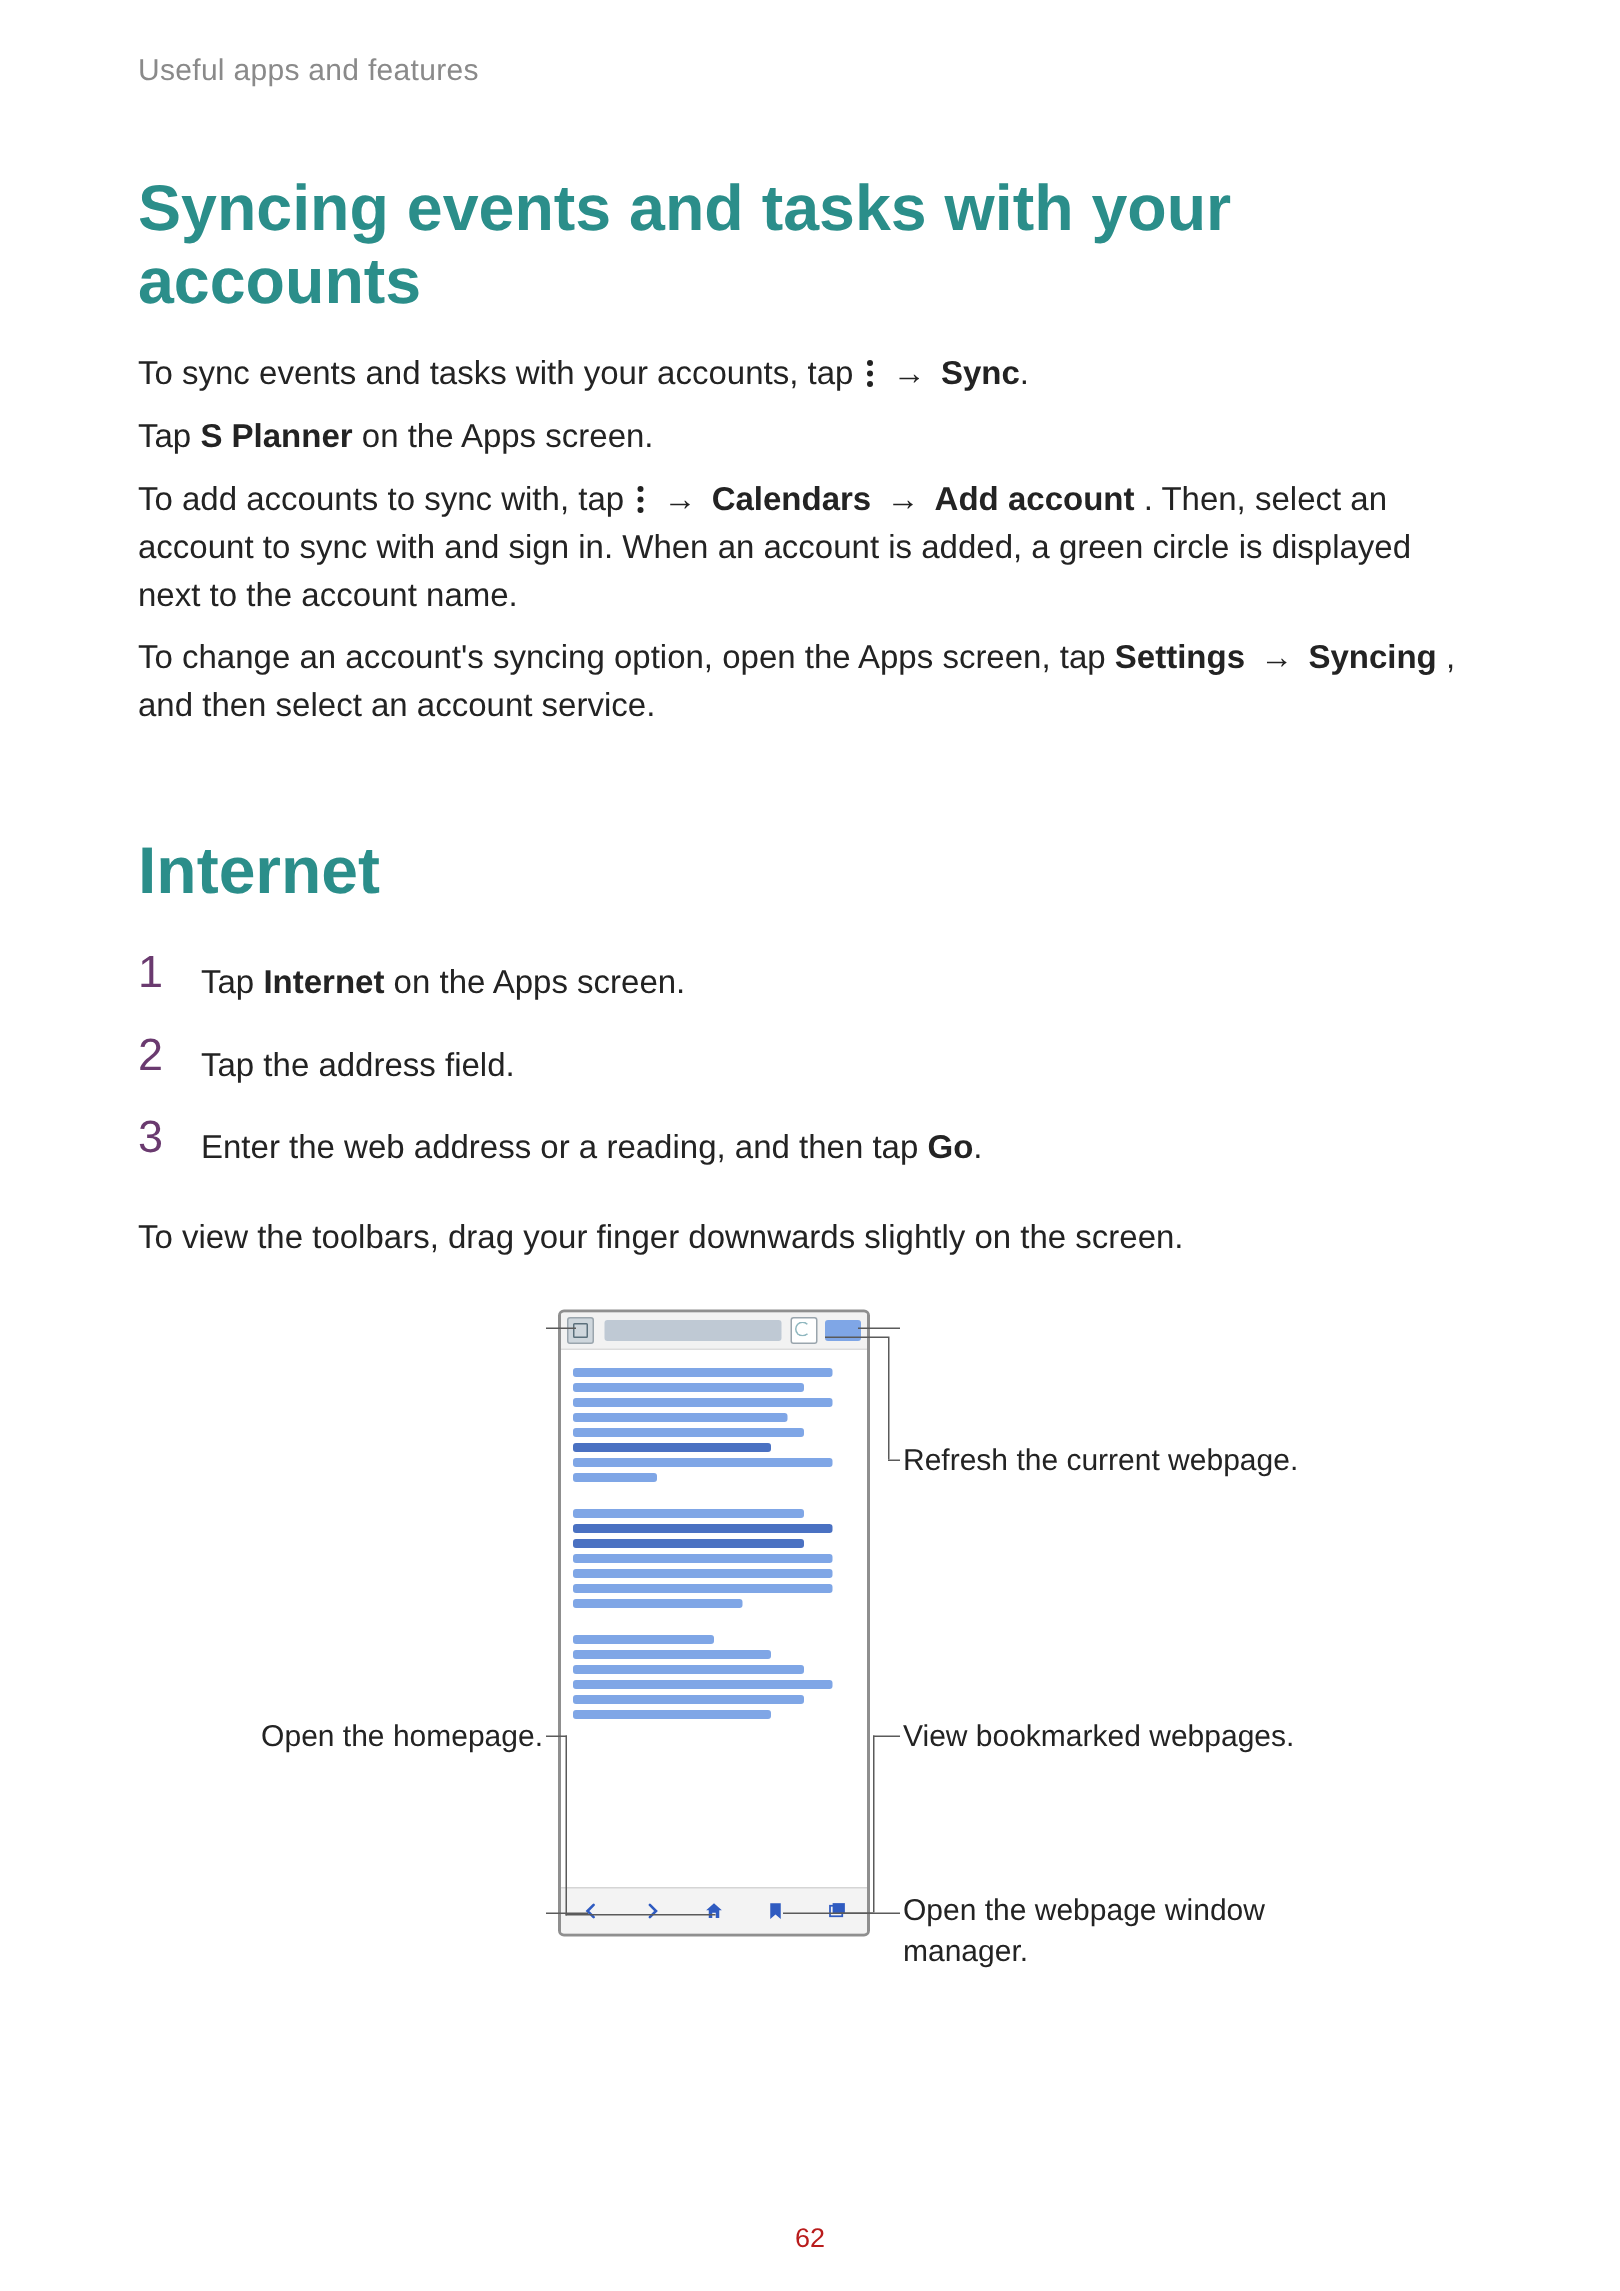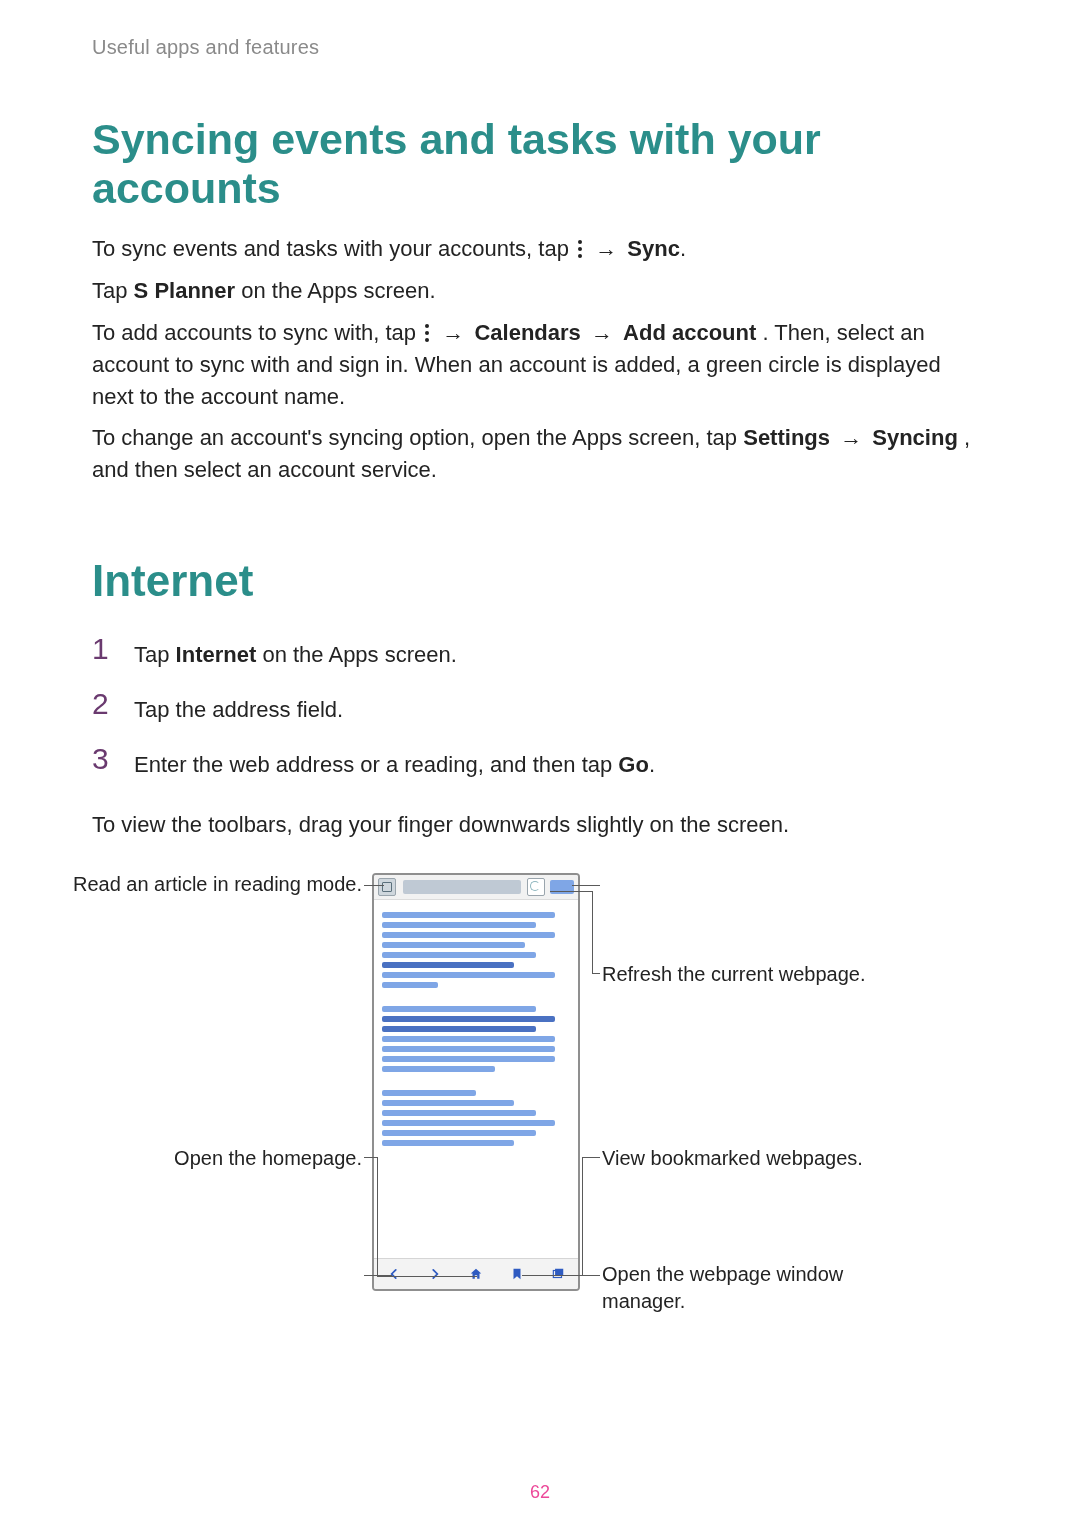--- a/index.html
+++ b/index.html
@@ -92,21 +92,21 @@
     font-size:22px;
     line-height:1.5;
     padding-top:8px;
     text-align:right;
   }
   .page-num{
     position:absolute;
     left:0;right:0;
     bottom:24px;
     text-align:center;
-    color:#ec4899;
+    color:#b91c1c;
     font-size:18px;
   }
 
   
   .diagram{
     position:relative;
     margin:26px 0 0 0;
     height:500px;
   }
   .phone{
@@ -320,21 +320,20 @@
         </span>
         <span class="nav-ico">
           <svg viewBox="0 0 24 24">
               <rect x="4" y="6" width="14" height="12" fill="none" stroke="#2f5bc1" stroke-width="2"></rect>
               <rect x="7" y="3" width="14" height="12" fill="#2f5bc1"></rect>
             </svg>
         </span>
       </div>
     </div>
 
-    <div class="annot left" style="left:-20px;top:4px;width:290px">Read an article in reading mode.</div>
     <div class="conn hline" style="left:272px;top:18px;width:20px"></div>
 
     <div class="annot left" style="left:-20px;top:278px;width:290px">Open the homepage.</div>
     <div class="conn hline" style="left:272px;top:290px;width:14px"></div>
     <div class="conn vline" style="left:285px;top:290px;height:120px"></div>
     <div class="conn hline" style="left:285px;top:409px;width:100px"></div>
 
     <div class="conn hline" style="left:272px;top:408px;width:28px"></div>
 
     <div class="conn hline" style="left:480px;top:18px;width:28px"></div>

